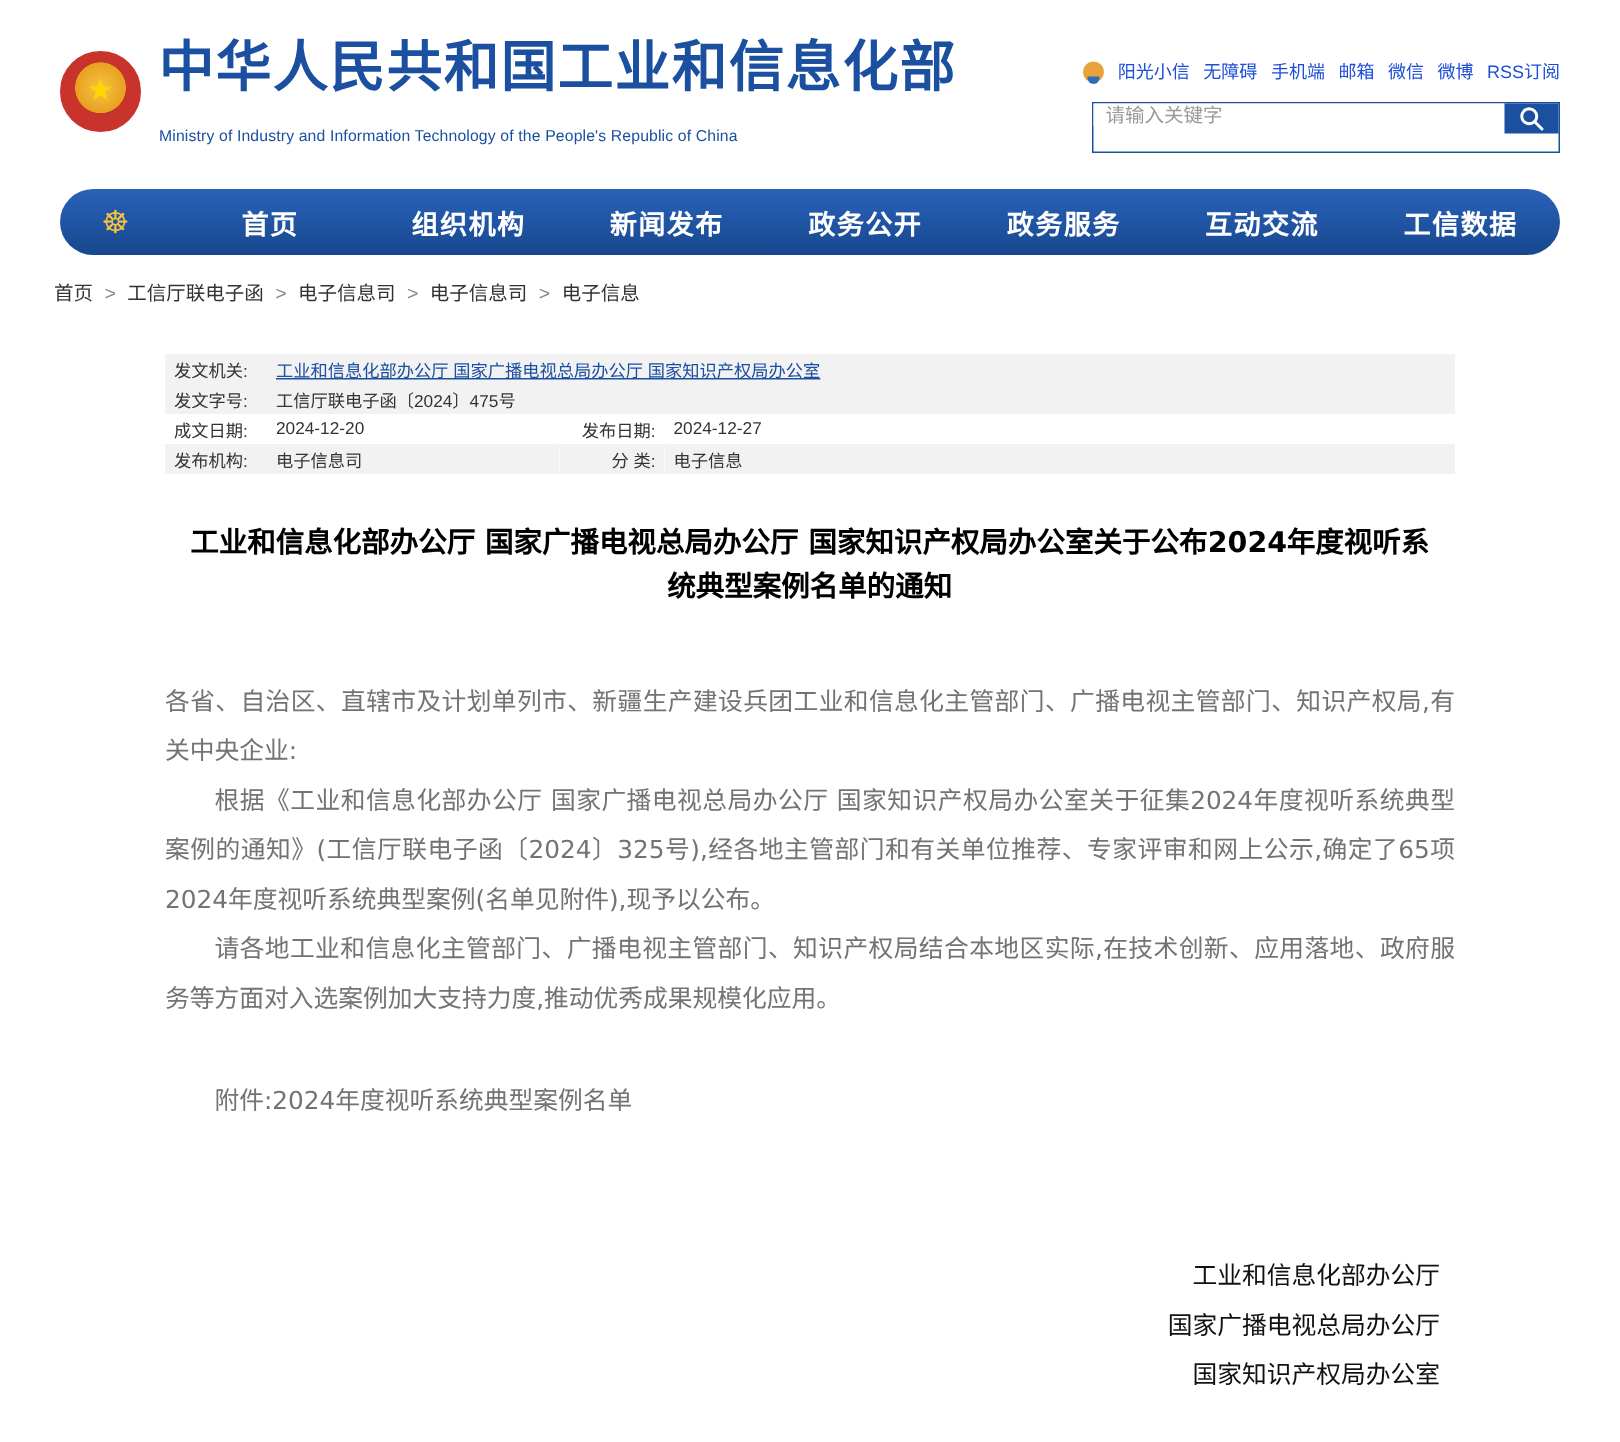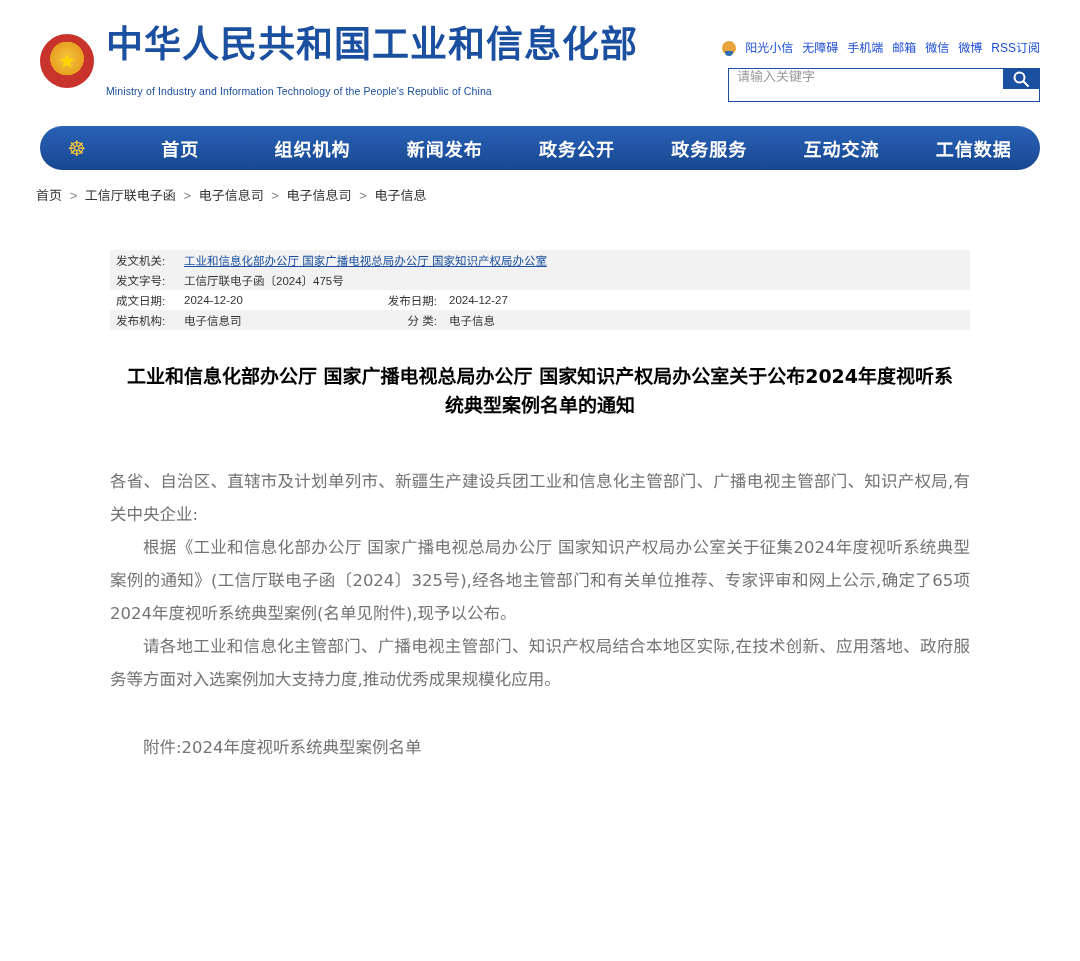--- a/index.html
+++ b/index.html
@@ -177,21 +177,21 @@
     font-size: 13px;
     color: #333;
   }
   .breadcrumb a { color: #333; text-decoration: none; }
   .breadcrumb .sep { color: #888; margin: 0 4px; }
 
   
   .doc-wrap {
     position: absolute;
     left: 110px;
-    top: 250px;
+    top: 236px;
     width: 860px;
   }
   .meta-table {
     width: 860px;
     border-collapse: collapse;
     font-size: 11.5px;
     color: #333;
   }
   .meta-table tr { height: 19px; }
   .meta-table tr.shade { background: #f2f2f2; }
@@ -333,13 +333,18 @@
 
   <div class="doc-title">工业和信息化部办公厅 国家广播电视总局办公厅 国家知识产权局办公室关于公布2024年度视听系统典型案例名单的通知</div>
 
   <div class="doc-body">
     <p>各省、自治区、直辖市及计划单列市、新疆生产建设兵团工业和信息化主管部门、广播电视主管部门、知识产权局,有关中央企业:</p>
     <p class="indent">根据《工业和信息化部办公厅 国家广播电视总局办公厅 国家知识产权局办公室关于征集2024年度视听系统典型案例的通知》(工信厅联电子函〔2024〕325号),经各地主管部门和有关单位推荐、专家评审和网上公示,确定了65项2024年度视听系统典型案例(名单见附件),现予以公布。</p>
     <p class="indent">请各地工业和信息化主管部门、广播电视主管部门、知识产权局结合本地区实际,在技术创新、应用落地、政府服务等方面对入选案例加大支持力度,推动优秀成果规模化应用。</p>
     <p class="attach">附件:2024年度视听系统典型案例名单</p>
   </div>
 
+  <div class="signature">
+    <div>工业和信息化部办公厅</div>
+    <div>国家广播电视总局办公厅</div>
+    <div>国家知识产权局办公室</div>
+  </div>
 </div>
 
 </body></html>

